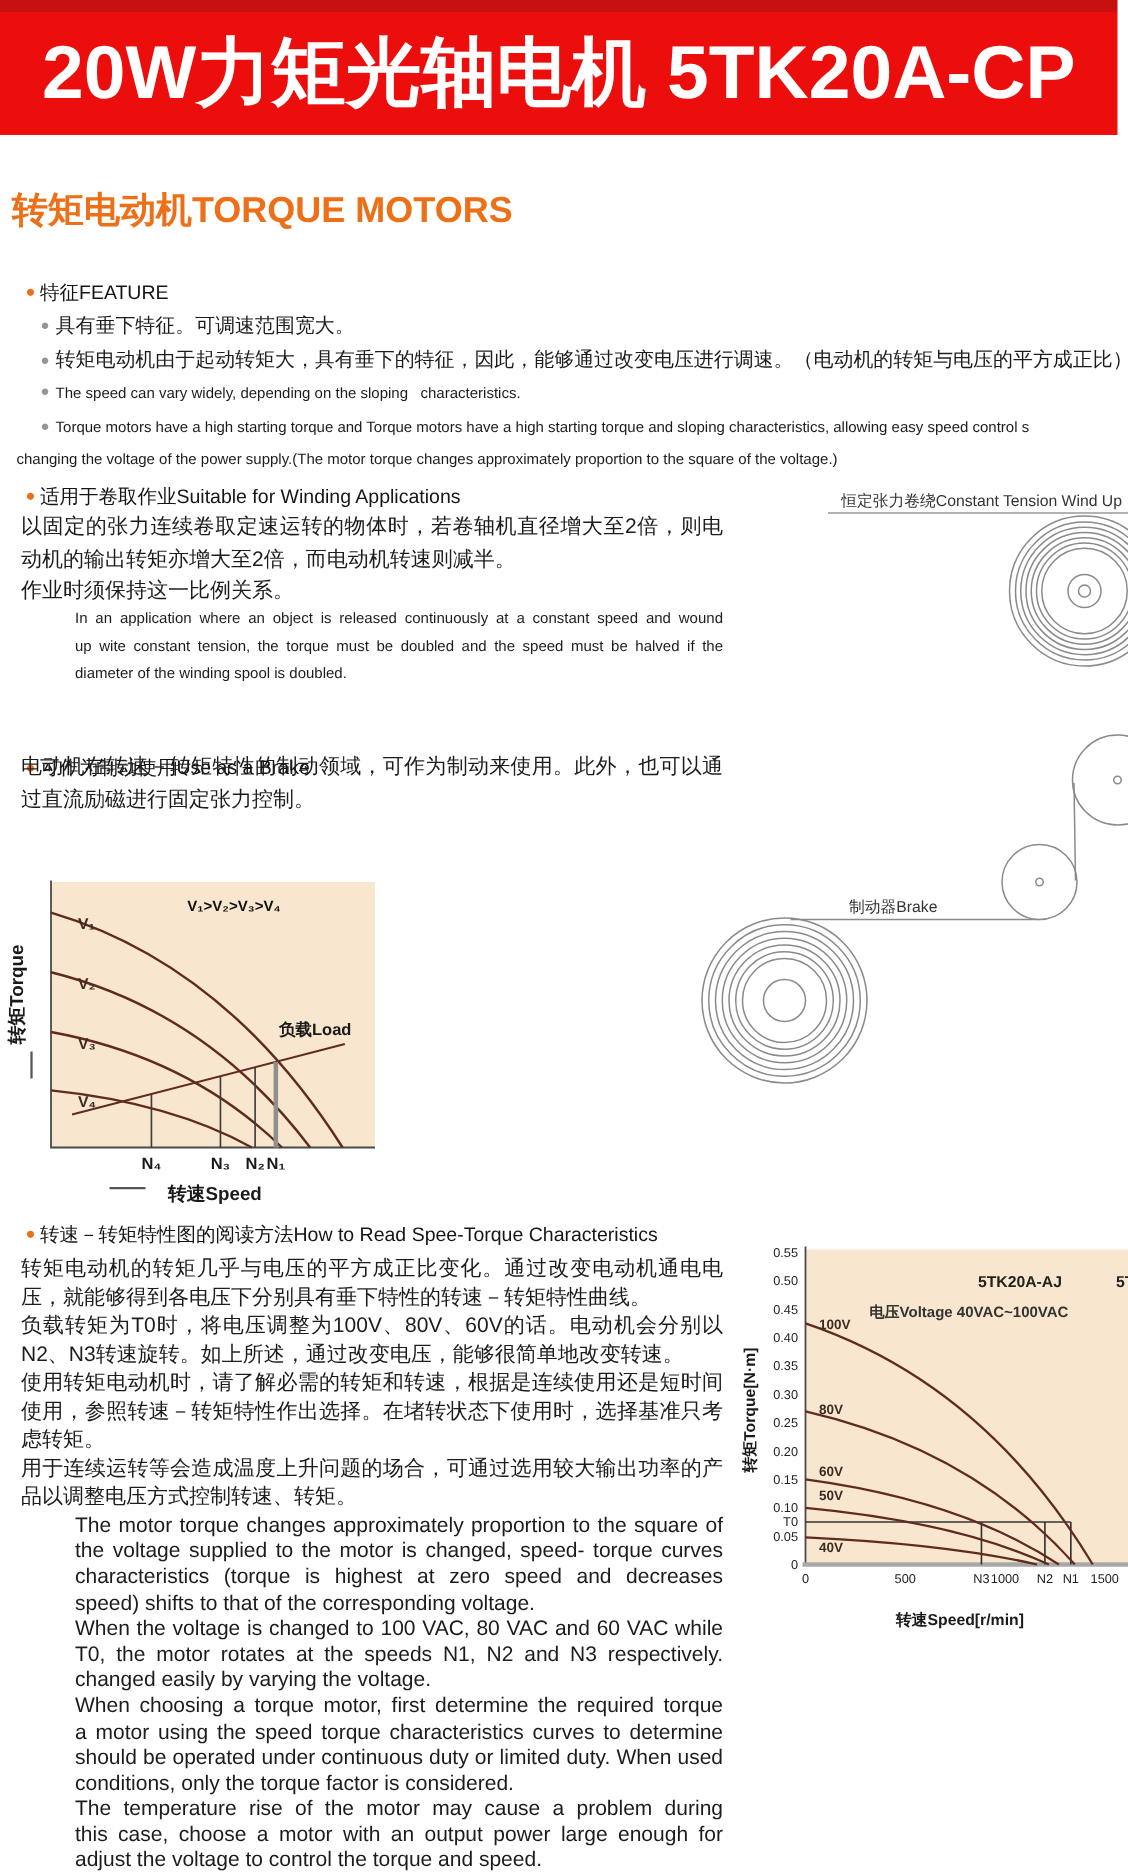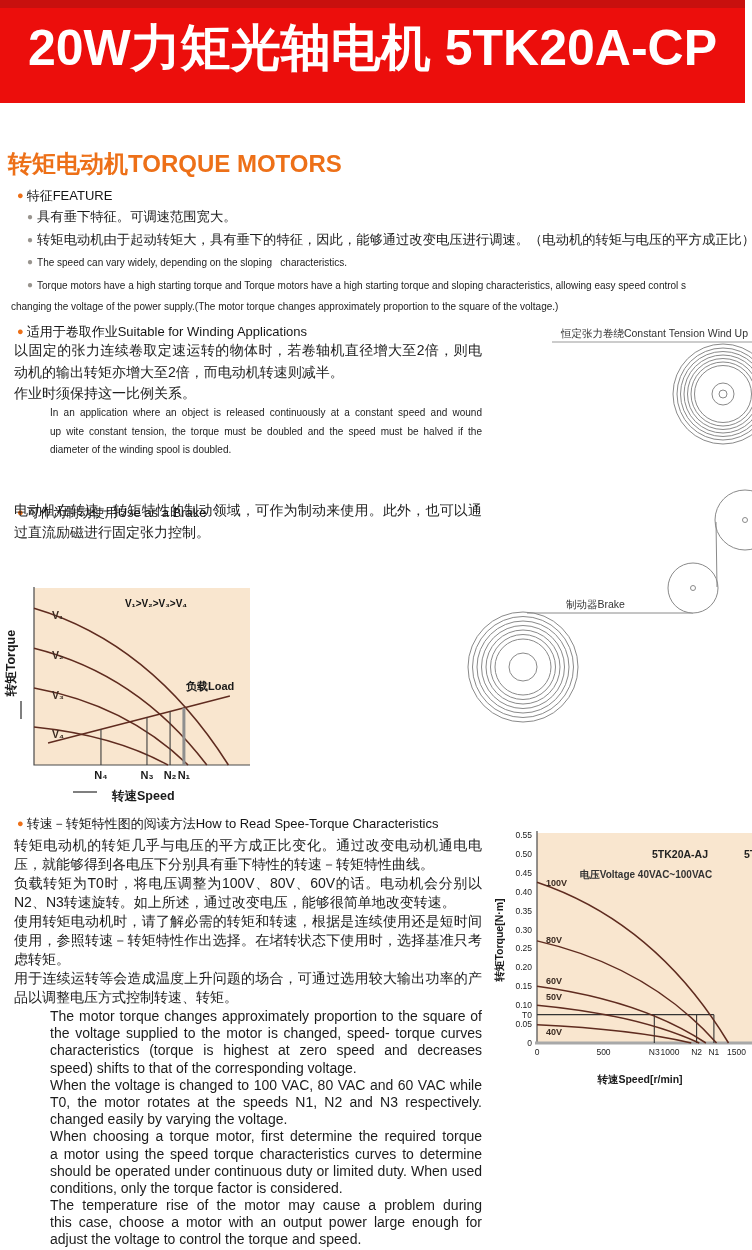--- a/index.html
+++ b/index.html
@@ -1,24 +1,24 @@
 <!DOCTYPE html>
 <html><head>
 <meta charset="utf-8">
 <style>
   html,body{margin:0;padding:0;background:#fff;}
   .page{position:relative;width:752px;height:1250px;overflow:hidden;background:#fff;
         font-family:"Liberation Sans","DejaVu Sans",sans-serif;color:#1c1c1c;}
   .topstrip{position:absolute;left:0;top:0;width:745px;height:8px;background:#c8100e;}
-  .banner{position:absolute;left:0;top:8px;width:745px;height:95px;background:#ec0e0c;
+  .banner{position:absolute;left:0;top:8px;width:745px;height:82px;background:#ec0e0c;
           text-align:center;overflow:hidden;}
   .banner-title{font-size:50px;font-weight:bold;color:#ffffff;line-height:80px;
                 letter-spacing:0px;white-space:nowrap;}
   .heading{position:absolute;left:8px;top:124px;font-size:24px;font-weight:bold;color:#ed7018;
-           white-space:nowrap;margin-top:24px;}
+           white-space:nowrap;}
   .shead{position:absolute;left:0;width:752px;font-size:13px;font-weight:normal;color:#151515;
          white-space:nowrap;height:18px;line-height:18px;}
   .shead .sb{color:#ed7018;font-size:11px;margin-left:17px;margin-right:3px;vertical-align:1px;}
   #feature-items{position:absolute;left:0;width:752px;padding-left:11px;}
   .fl{white-space:pre;overflow:hidden;height:22.5px;line-height:22.5px;}
   .fl.zh{font-size:13.3px;}
   .fl.en{font-size:10px;}
   .fl .ib{color:#98948e;font-size:10px;margin-left:16px;margin-right:4px;vertical-align:1px;}
   .col{position:absolute;left:14px;width:468px;overflow:hidden;}
   .pline{text-align:justify;text-align-last:justify;overflow:hidden;}

